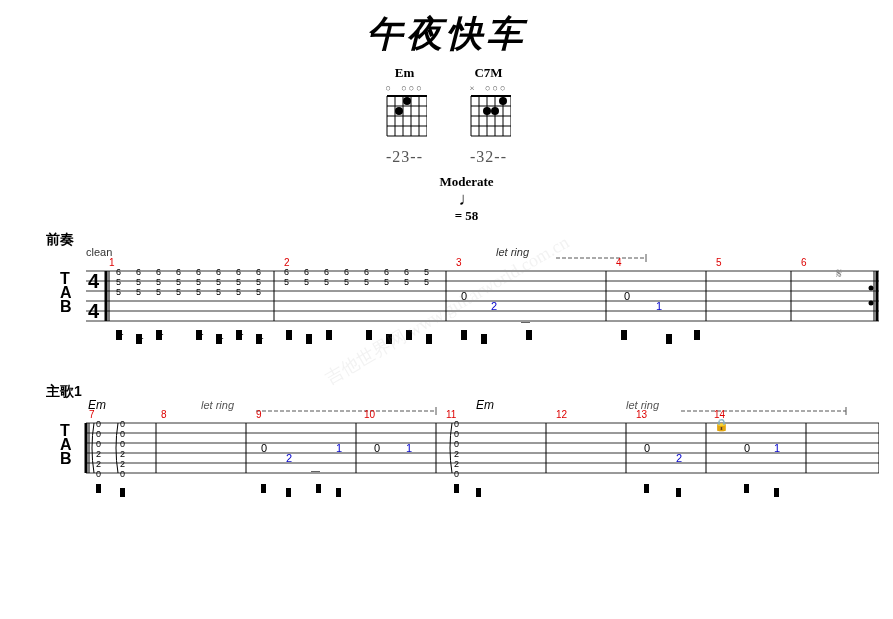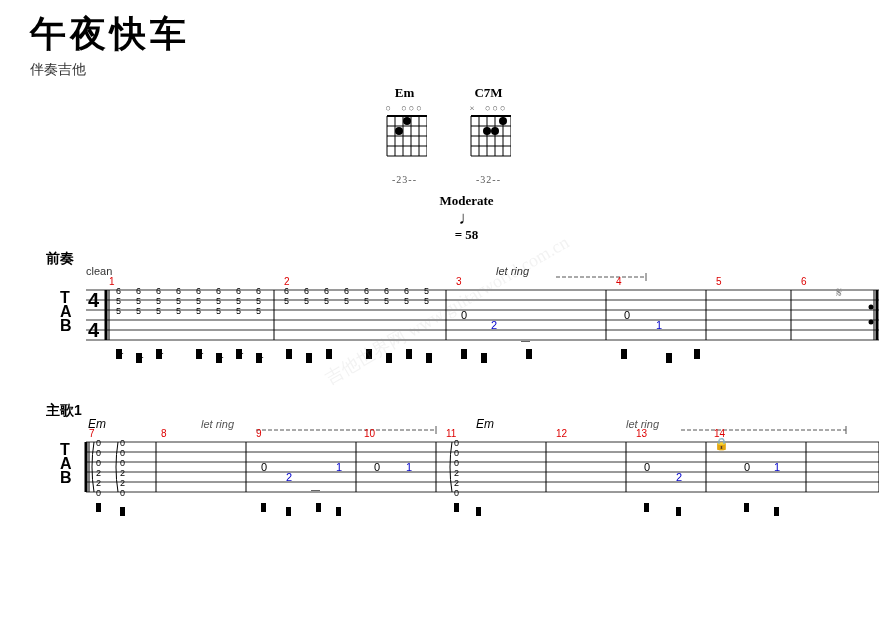--- a/index.html
+++ b/index.html
@@ -12,21 +12,23 @@
       position: relative;
     }
     .page {
       width: 893px;
       height: 619px;
       background: #fff;
       position: relative;
       padding: 10px 30px;
     }
     .title-section {
+      text-align: center;
       margin-bottom: 2px;
+      font-style: italic;
     }
     .main-title {
       font-size: 36px;
       font-weight: bold;
       color: #000;
       font-family: 'SimSun', 'STSong', serif;
       letter-spacing: 4px;
     }
     .subtitle {
       font-size: 14px;
@@ -62,23 +64,23 @@
       font-size: 9px;
       color: #555;
       letter-spacing: 2px;
       margin-bottom: 1px;
       text-align: center;
     }
     .chord-grid-svg {
       display: block;
     }
     .chord-numbers {
-      font-size: 10px;
+      font-size: 16px;
       color: #555;
-      margin-top: 16px;
+      margin-top: 10px;
       letter-spacing: 1px;
     }
     .tempo-line {
       display: flex;
       align-items: center;
       margin: 8px 0 2px 40px;
       font-size: 13px;
       font-weight: bold;
       flex-direction: column;
     }
@@ -106,21 +108,20 @@
     }
     svg text { font-family: Arial, sans-serif; }
   </style>
 </head>
 <body>
 
 <div class="page">
 
   <div class="title-section">
     <div class="main-title">午夜快车</div>
-    <div class="subtitle">伴奏吉他</div>
   </div>
 
 
   <div class="chord-diagrams">
 
     <div class="chord-block">
       <div class="chord-name">Em</div>
       <div class="chord-dots">○&nbsp;&nbsp;○○○</div>
       <svg class="chord-grid-svg" width="44" height="44">
 

